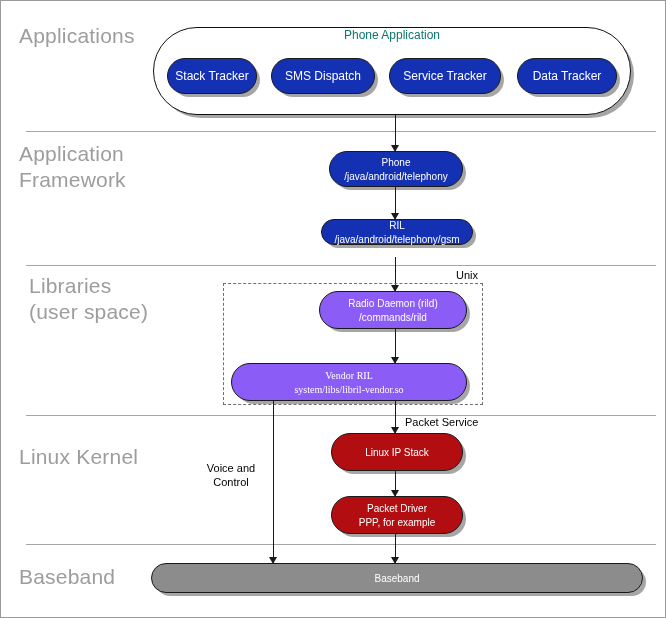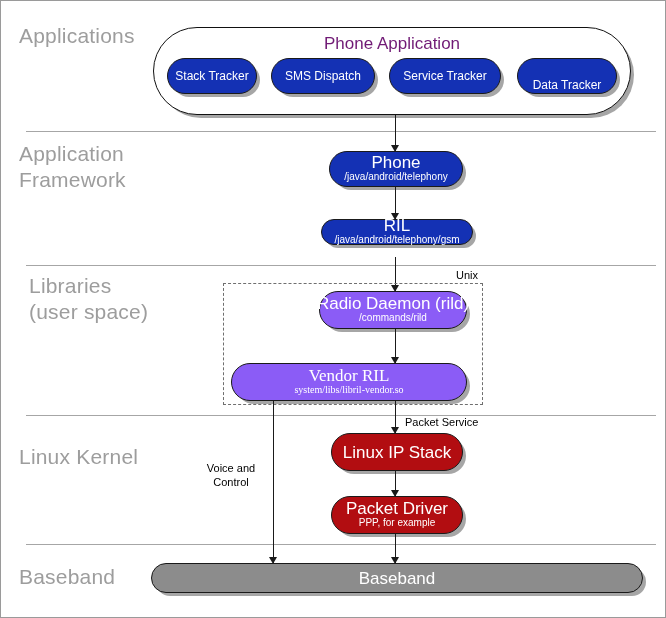--- a/index.html
+++ b/index.html
@@ -49,21 +49,21 @@
     border-radius: 999px;
     display: flex;
     flex-direction: column;
     align-items: center;
     justify-content: center;
     text-align: center;
     color: #ffffff;
     box-shadow: 4px 4px 0 -1px rgba(150,150,150,0.85);
   }
   .node .title {
-    font-size: 17px;
+    font-size: 10px;
     line-height: 15px;
     white-space: nowrap;
   }
   .node .sub {
     font-size: 10px;
     line-height: 12px;
     white-space: nowrap;
     margin-top: 1px;
   }
   .node.blue   { background: #1431b4; }
@@ -79,24 +79,24 @@
     box-sizing: border-box;
     border: 1.4px solid #111111;
     border-radius: 999px;
     background: #ffffff;
     box-shadow: 4px 4px 0 -1px rgba(150,150,150,0.85);
   }
   .app-container-title {
     position: absolute;
     width: 100%;
     text-align: center;
-    top: 6px;
+    top: 0;
     left: 0;
-    font-size: 17px;
-    color: #701a75;
+    font-size: 12px;
+    color: #0f766e;
   }
 
   
   .dashed-box {
     position: absolute;
     box-sizing: border-box;
     border: 1.4px dashed #6f6f6f;
     background: transparent;
   }
   .dashed-label {
@@ -159,21 +159,21 @@
   </div>
 
   <div class="node blue small" style="left:270px; top:57px; width:104px; height:36px;">
     <div class="title">SMS Dispatch</div>
   </div>
 
   <div class="node blue small" style="left:388px; top:57px; width:112px; height:36px;">
     <div class="title">Service Tracker</div>
   </div>
 
-  <div class="node blue small" style="left:516px; top:57px; width:100px; height:36px;justify-content:flex-end;">
+  <div class="node blue small" style="left:516px; top:57px; width:100px; height:36px;">
     <div class="title">Data Tracker</div>
   </div>
 
   <div class="vline" style="left:394px; top:114px; height:36px;"></div>
   <div class="arrowhead" style="left:390px; top:144px;"></div>
 
   <div class="node blue" style="left:328px; top:150px; width:134px; height:36px;">
     <div class="title">Phone</div>
     <div class="sub">/java/android/telephony</div>
   </div>

